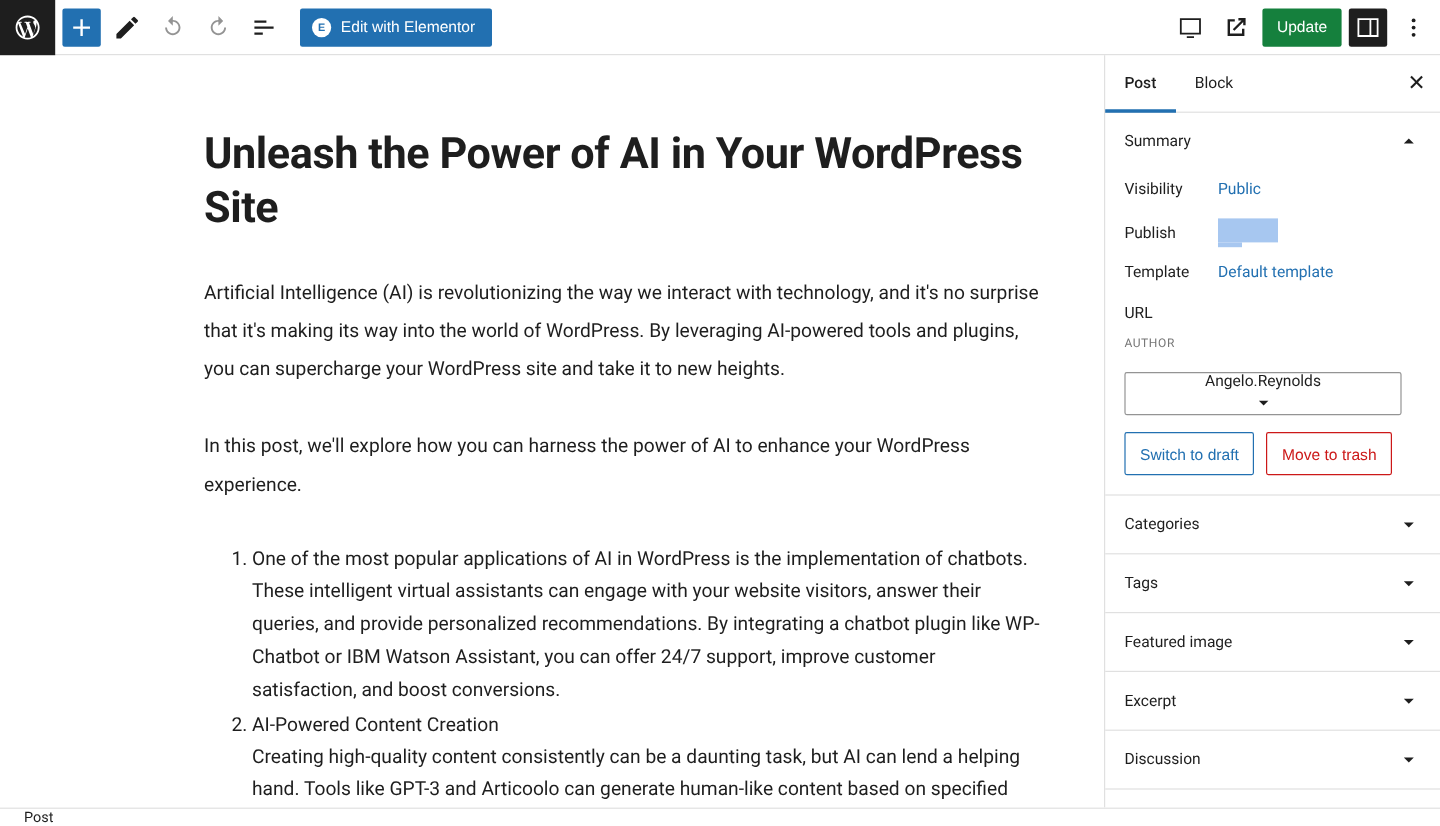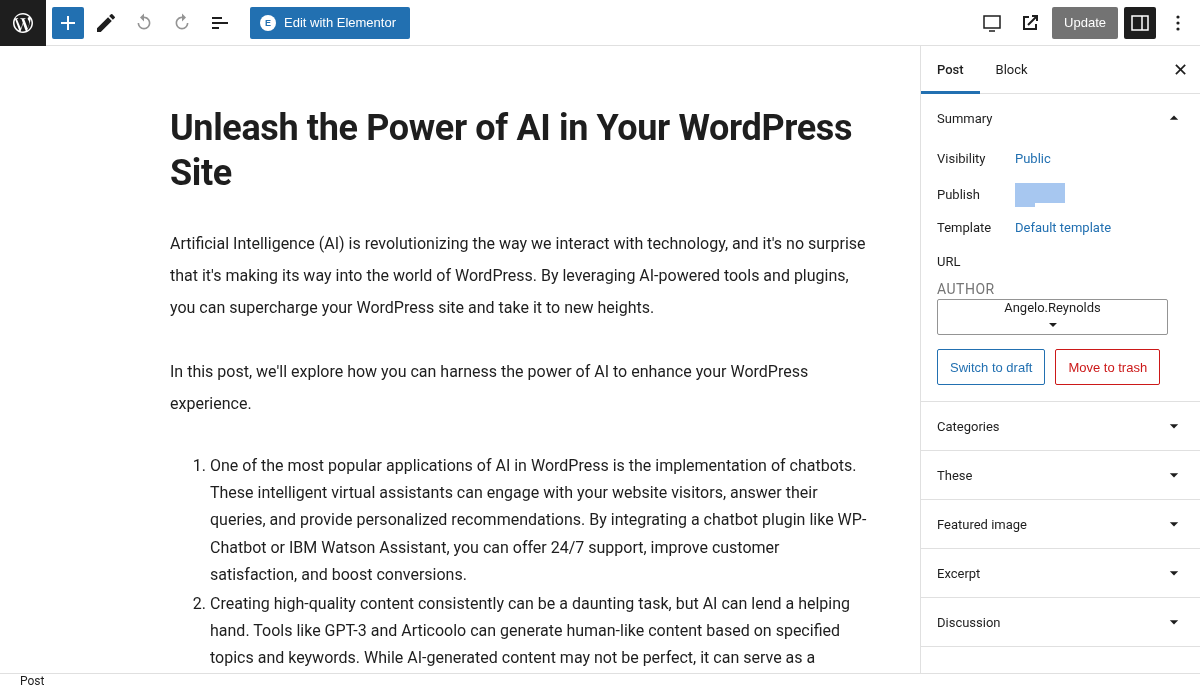--- a/index.html
+++ b/index.html
@@ -8,21 +8,21 @@
   .wp-logo { width:46px;height:46px;background:#1e1e1e;display:flex;align-items:center;justify-content:center;}
   .wp-logo svg{width:24px;height:24px;fill:#fff;}
   .tb-btn{height:32px;min-width:32px;display:flex;align-items:center;justify-content:center;border:none;background:transparent;cursor:pointer;border-radius:2px;margin-left:6px;}
   .tb-btn.blue{background:#2270b1;color:#fff;}
   .ic{width:24px;height:24px;fill:#1e1e1e;}
   .tb-btn.blue .ic{fill:#fff;}
   .disabled .ic{fill:#949494;}
   .elementor-btn{height:32px;background:#2270b1;color:#fff;border:none;padding:0 14px 0 10px;display:flex;align-items:center;gap:8px;font-size:13px;cursor:pointer;border-radius:2px;margin-left:14px;}
   .elementor-ic{width:16px;height:16px;border-radius:50%;background:#fff;color:#2270b1;display:flex;align-items:center;justify-content:center;font-size:9px;font-weight:700;}
   .tb-spacer{flex:1;}
-  .update-btn{height:32px;background:#737373;color:#fff;border:none;padding:0 12px;font-size:13px;cursor:pointer;border-radius:2px;margin-right:6px;}
+  .update-btn{height:32px;background:#15803d;color:#fff;border:none;padding:0 12px;font-size:13px;cursor:pointer;border-radius:2px;margin-right:6px;}
   .sq-btn{width:32px;height:32px;display:flex;align-items:center;justify-content:center;border-radius:2px;margin-right:6px;cursor:pointer;}
   .sq-btn.black{background:#1e1e1e;}
   .sq-btn.black .ic{fill:#fff;}
 
   .main{display:flex;height:627px;}
   .editor{flex:1;padding:60px 0 0 0;overflow:auto;margin-left:40px;}
   .content{width:700px;margin-left:130px;}
   .post-title{font-size:36px;font-weight:700;line-height:1.25;margin-bottom:32px;letter-spacing:-0.01em;}
   .para{font-size:16px;line-height:2;margin-bottom:32px;}
   ol.post-list{padding-left:40px;}
@@ -39,21 +39,21 @@
   .panel{border-bottom:1px solid #e0e0e0;}
   .panel-head{height:48px;display:flex;align-items:center;padding:0 16px;cursor:pointer;justify-content:space-between;}
   .panel-body{padding:0 32px 16px 16px;}
   .row{display:flex;align-items:center;height:32px;margin-bottom:4px;}
   .row .lbl{flex:0 0 78px;color:#1e1e1e;}
   .row .val{color:#2270b1;cursor:pointer;}
   .hl-box{width:50px;height:20px;background:#a7c7f0;position:relative;}
   .hl-box::after{content:"";position:absolute;left:0;bottom:-4px;width:20px;height:4px;background:#a7c7f0;}
   .stick-row{display:flex;align-items:center;gap:12px;margin:10px 0 14px 0;}
   .chk{width:18px;height:18px;border:1px solid #757575;border-radius:2px;cursor:pointer;}
-  .author-lbl{font-size:14px;letter-spacing:0.5px;color:#757575;text-transform:uppercase;margin-bottom:2px;}
+  .author-lbl{font-size:10px;letter-spacing:0.5px;color:#757575;text-transform:uppercase;margin-bottom:18px;}
   .select{height:36px;border:1px solid #949494;border-radius:2px;display:flex;align-items:center;padding:0 10px;justify-content:space-between;cursor:pointer;margin-bottom:14px;flex-direction:column;}
   .actions{display:flex;gap:10px;}
   .outline-btn{flex:0 0 auto;height:36px;padding:0 12px;border:1px solid #2270b1;color:#2270b1;background:#fff;border-radius:2px;cursor:pointer;font-size:13px;}
   .outline-btn.red{border-color:#cc1818;color:#cc1818;}
   .chev{width:20px;height:20px;fill:#1e1e1e;}
 
   .footer{height:15px;border-top:1px solid #e0e0e0;font-size:12px;padding:0 0 0 20px;color:#1e1e1e;display:flex;align-items:center;background:#fff;position:absolute;bottom:0;left:0;right:0;background:#fff;}
 </style>
 </head>
 <body>
@@ -125,20 +125,21 @@
   <div class="editor">
     <div class="content">
       <h1 class="post-title">Unleash the Power of AI in Your WordPress Site</h1>
       <p class="para">Artificial Intelligence (AI) is revolutionizing the way we interact with technology, and it's no surprise that it's making its way into the world of WordPress. By leveraging AI-powered tools and plugins, you can supercharge your WordPress site and take it to new heights.</p>
       <p class="para">In this post, we'll explore how you can harness the power of AI to enhance your WordPress experience.</p>
       <ol class="post-list">
         <li>
           <span class="li-body">One of the most popular applications of AI in WordPress is the implementation of chatbots. These intelligent virtual assistants can engage with your website visitors, answer their queries, and provide personalized recommendations. By integrating a chatbot plugin like WP-Chatbot or IBM Watson Assistant, you can offer 24/7 support, improve customer satisfaction, and boost conversions.</span>
         </li>
         <li>
+          <span class="li-title">AI-Powered Content Creation</span>
           <span class="li-body">Creating high-quality content consistently can be a daunting task, but AI can lend a helping hand. Tools like GPT-3 and Articoolo can generate human-like content based on specified topics and keywords. While AI-generated content may not be perfect, it can serve as a starting point for your articles, saving you time and effort. Plugins like AI Writer and Copysmith integrate seamlessly with WordPress, allowing you to generate content directly from your dashboard.</span>
         </li>
 
       </ol>
     </div>
   </div>
 
   <aside class="sidebar">
     <div class="tabs">
       <div class="tab active">Post</div>
@@ -186,21 +187,21 @@
     <div class="panel">
         <div class="panel-head">
       <span>Categories</span>
       <svg class="chev" viewBox="0 0 24 24">
             <path d="M7 10l5 5 5-5z"></path>
           </svg>
     </div>
       </div>
     <div class="panel">
         <div class="panel-head">
-      <span>These</span>
+      <span>Tags</span>
       <svg class="chev" viewBox="0 0 24 24">
             <path d="M7 10l5 5 5-5z"></path>
           </svg>
     </div>
       </div>
     <div class="panel">
         <div class="panel-head">
       <span>Featured image</span>
       <svg class="chev" viewBox="0 0 24 24">
             <path d="M7 10l5 5 5-5z"></path>

